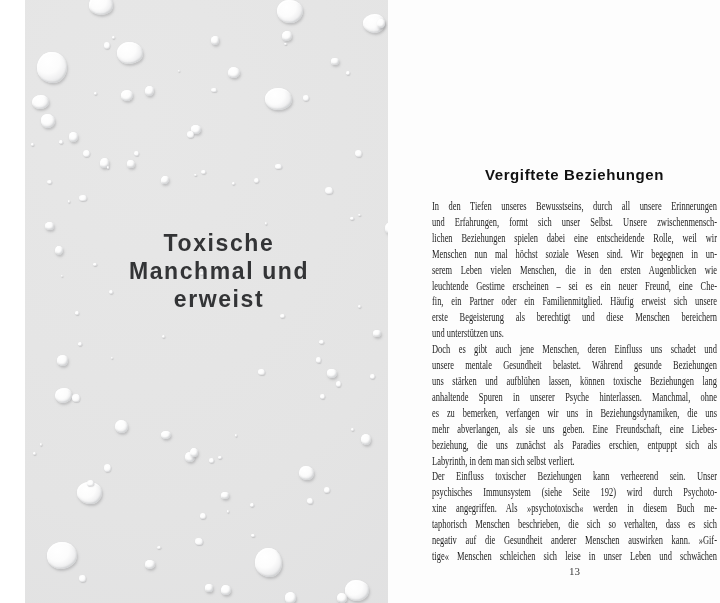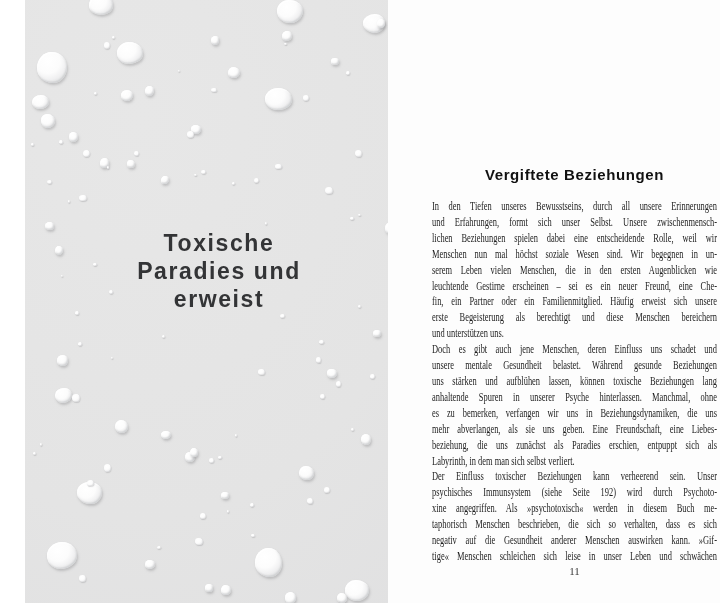--- a/index.html
+++ b/index.html
@@ -212,21 +212,21 @@
         <div class="drop sm" style="left: 47.4px; top: 394.4px; width: 7.6px; height: 7.4px; border-radius: 52.0669% 47.9331% 48.017% 51.983% / 46.5383% 52.1963% 47.8037% 53.4617%;"></div>
         <div class="drop" style="left: 136.3px; top: 430.9px; width: 9.8px; height: 8px; border-radius: 50.0566% 49.9434% 53.8956% 46.1044% / 44.2071% 45.1049% 54.8951% 55.7929%;"></div>
         <div class="drop sm" style="left: 373.8px; top: 414.9px; width: 3.8px; height: 4.1px; border-radius: 50.8255% 49.1745% 53.3159% 46.6841% / 51.1382% 47.346% 52.654% 48.8618%;"></div>
         <div class="drop sm" style="left: 239.5px; top: 222.1px; width: 2.6px; height: 2.5px; border-radius: 47.2325% 52.7675% 50.35% 49.65% / 45.7992% 48.9957% 51.0043% 54.2008%;"></div>
         <div class="drop sm" style="left: 344.6px; top: 374.1px; width: 5.3px; height: 4.6px; border-radius: 44.6354% 55.3646% 44.3509% 55.6491% / 54.2828% 50.4694% 49.5306% 45.7172%;"></div>
         <div class="drop sm" style="left: 209.5px; top: 434.2px; width: 2.5px; height: 2.7px; border-radius: 47.7075% 52.2925% 55.2958% 44.7042% / 47.0429% 50.3383% 49.6617% 52.9571%;"></div>
         <div class="drop sm" style="left: 86.7px; top: 35.9px; width: 3.2px; height: 3px; border-radius: 49.0262% 50.9738% 48.8863% 51.1137% / 51.5444% 50.06% 49.94% 48.4556%;"></div>
       </div>
     <div class="chapter-title" id="chapter-title">
         <div>Toxische</div>
-        <div>Paradies und</div>
+        <div>Manchmal und</div>
         <div>erweist</div>
       </div>
   </div>
 
   <div class="right-page">
     <div class="section-heading">Vergiftete Beziehungen</div>
     <div class="body-text" id="body-text">
         <div class="line">In den Tiefen unseres Bewusstseins, durch all unsere Erinnerungen</div>
         <div class="line">und Erfahrungen, formt sich unser Selbst. Unsere zwischenmensch-</div>
         <div class="line">lichen Beziehungen spielen dabei eine entscheidende Rolle, weil wir</div>
@@ -244,16 +244,16 @@
         <div class="line">mehr abverlangen, als sie uns geben. Eine Freundschaft, eine Liebes-</div>
         <div class="line">beziehung, die uns zunächst als Paradies erschien, entpuppt sich als</div>
         <div class="line para-end">Labyrinth, in dem man sich selbst verliert.</div>
         <div class="line">Der Einfluss toxischer Beziehungen kann verheerend sein. Unser</div>
         <div class="line">psychisches Immunsystem (siehe Seite 192) wird durch Psychoto-</div>
         <div class="line">xine angegriffen. Als »psychotoxisch« werden in diesem Buch me-</div>
         <div class="line">taphorisch Menschen beschrieben, die sich so verhalten, dass es sich</div>
         <div class="line">negativ auf die Gesundheit anderer Menschen auswirken kann. »Gif-</div>
         <div class="line">tige« Menschen schleichen sich leise in unser Leben und schwächen</div>
       </div>
-    <div class="page-number">11</div>
+    <div class="page-number">13</div>
   </div>
 
 </div>
 
 </body></html>

